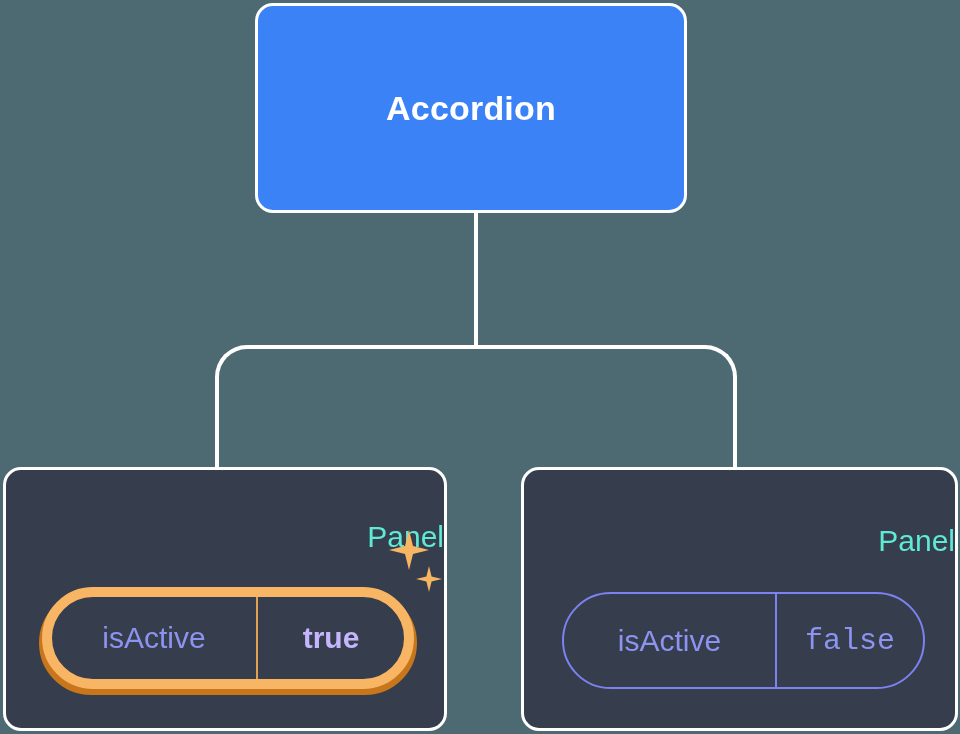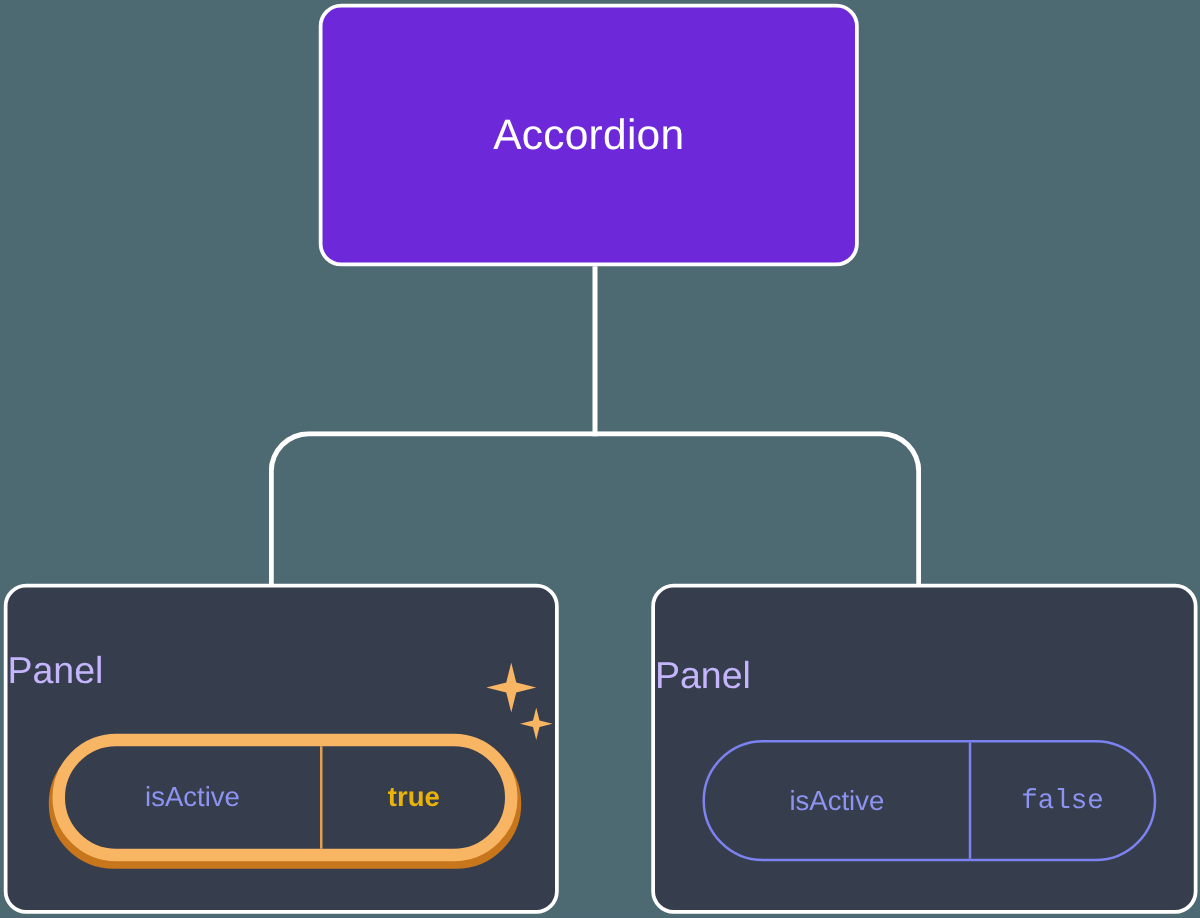--- a/index.html
+++ b/index.html
@@ -20,27 +20,28 @@
     height: 734px;
   }
 
   
   .node-root {
     position: absolute;
     left: 255px;
     top: 3px;
     width: 432px;
     height: 210px;
-    background: #6d28d9;
+    background: #3b82f6;
     border: 3px solid #ffffff;
     border-radius: 18px;
     box-sizing: border-box;
     display: flex;
     align-items: center;
     justify-content: center;
+    font-weight: bold;
   }
   .node-root-label {
     color: #ffffff;
     font-size: 34px;
     letter-spacing: 0.2px;
     line-height: 1;
   }
 
   
   .connector-stem {
@@ -77,22 +78,22 @@
     overflow: visible;
   }
   .node-panel.left  { left: 3px;   width: 444px; }
   .node-panel.right { left: 521px; width: 437px; }
 
   .node-panel-label {
     position: absolute;
     left: 0;
     right: 0;
     top: 52px;
-    text-align: left;
-    color: #c4b5fd;
+    text-align: right;
+    color: #5eead4;
     font-size: 30px;
     line-height: 1;
   }
   .node-panel.right .node-panel-label { top: 56px; }
 
   
   .prop-pill {
     position: absolute;
     display: flex;
     align-items: stretch;
@@ -105,21 +106,21 @@
     left: 38px;
     top: 122px;
     width: 363px;
     height: 97px;
   }
   .prop-cell {
     display: flex;
     align-items: center;
     justify-content: center;
     color: #8d93f0;
-    font-size: 22px;
+    font-size: 30px;
     line-height: 1;
     box-sizing: border-box;
   }
   .prop-pill.right-pill .prop-cell-key {
     flex: 0 0 213px;
     border-right: 2px solid #7c82ef;
   }
   .prop-pill.right-pill .prop-cell-val {
     flex: 1 1 auto;
     font-family: Liberation Mono, monospace;
@@ -156,21 +157,21 @@
     display: flex;
     align-items: stretch;
   }
   .pill-glow-inner .prop-cell-key {
     flex: 0 0 206px;
     border-right: 2px solid #e2a052;
     color: #8d93f0;
   }
   .pill-glow-inner .prop-cell-val {
     flex: 1 1 auto;
-    color: #eab308;
+    color: #c4b5fd;
     font-weight: bold;
   }
 
   
   .sparkles {
     position: absolute;
     left: 383px;
     top: 530px;
     width: 62px;
     height: 72px;

